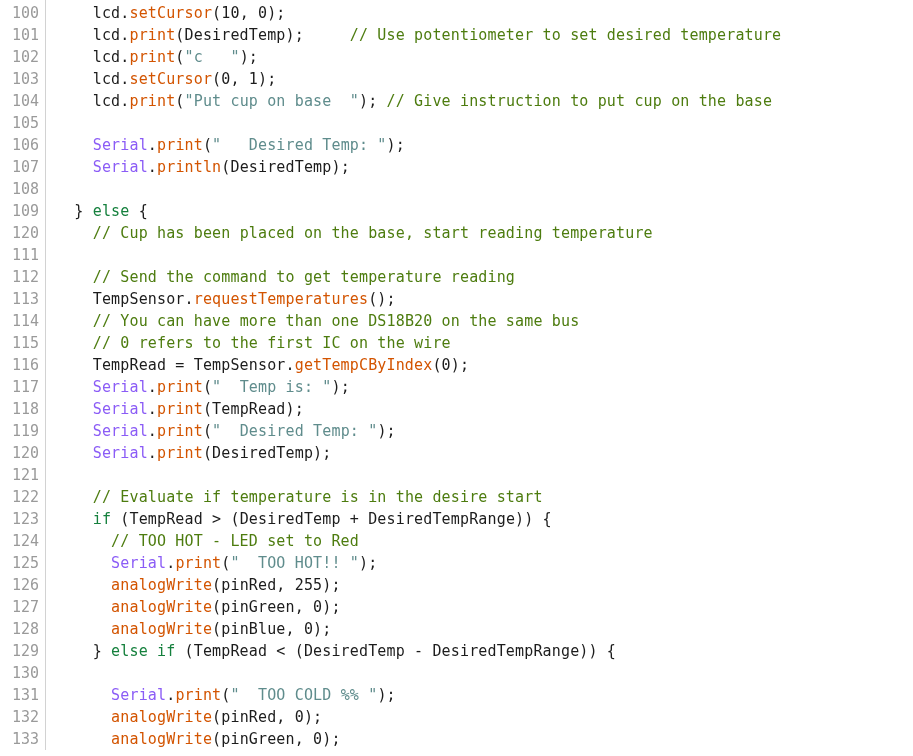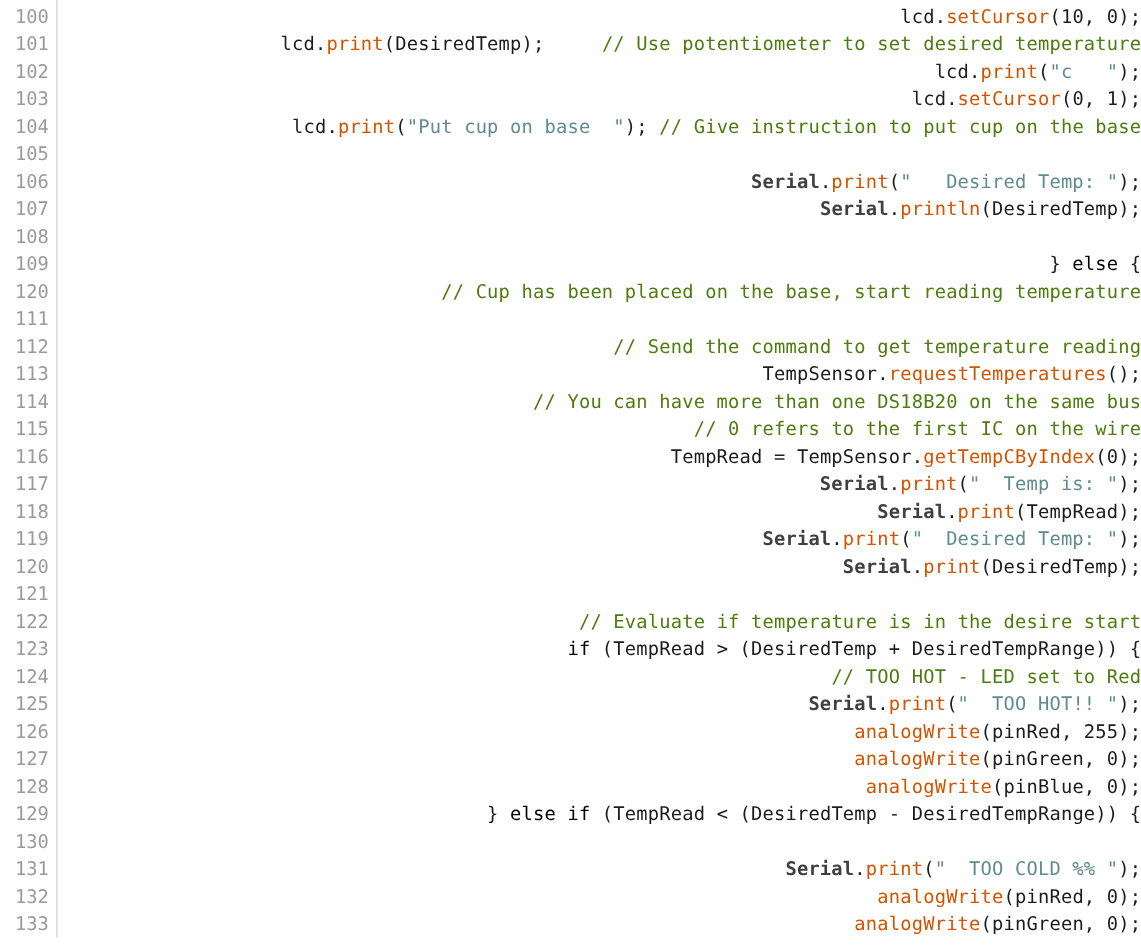--- a/index.html
+++ b/index.html
@@ -52,30 +52,29 @@
     padding-left: 10px;
     overflow: hidden;
   }
   .cline {
     height: 22px;
     line-height: 22px;
     font-size: 15px;
     white-space: pre;
     color: #1c1c1c;
     letter-spacing: 0.15px;
-    text-align: right;
   }
 
   
   .t-plain   { color: #1c1c1c; }
   .t-comment { color: #4d7c0f; }
   .t-string  { color: #5f8c8c; }
   .t-func    { color: #d35400; }
-  .t-obj     { color: #404040; font-weight: bold; }
-  .t-kw      { color: #000000; }
+  .t-obj     { color: #8b5cf6; font-weight: normal; }
+  .t-kw      { color: #15803d; }
 </style>
 </head>
 <body>
 
 <div id="editor">
 
   <div id="gutter">
       <div class="lnum">100</div>
       <div class="lnum">101</div>
       <div class="lnum">102</div>

